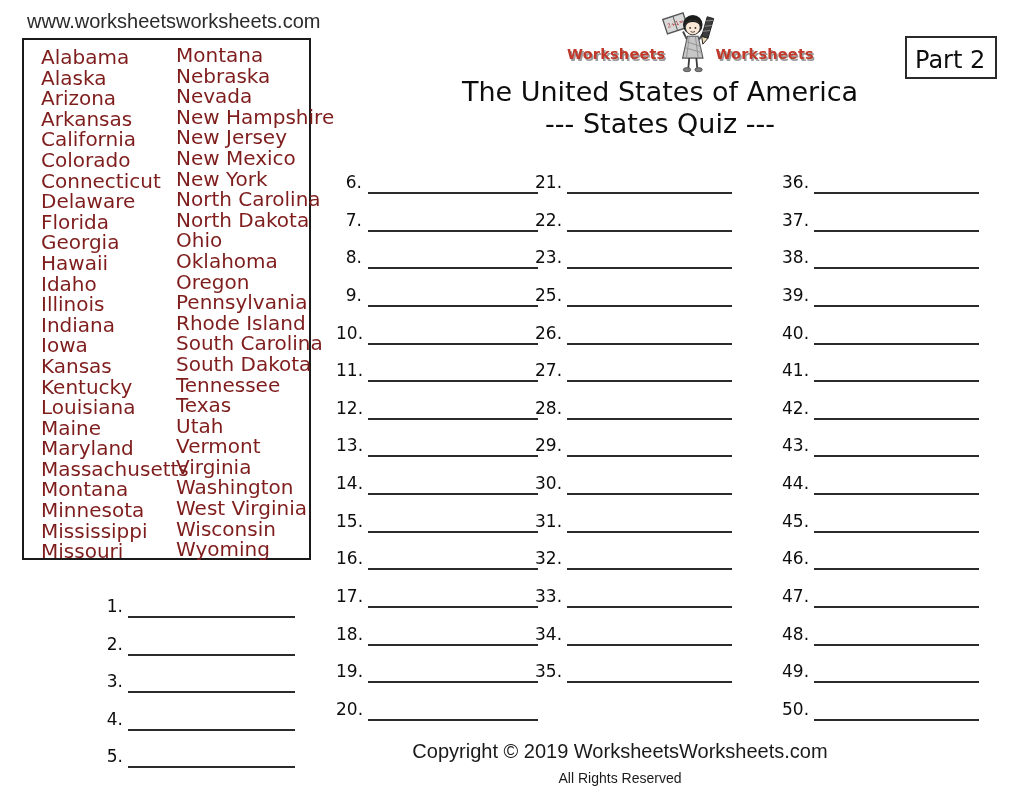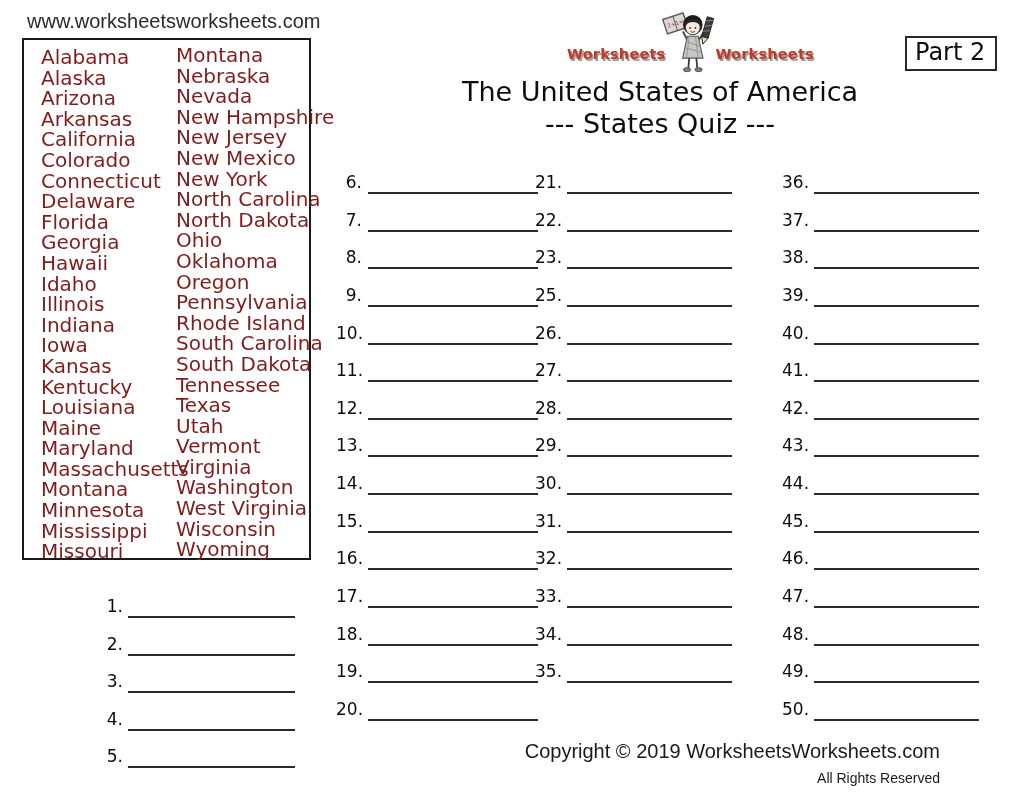--- a/index.html
+++ b/index.html
@@ -23,21 +23,21 @@
 
   .logo { position:absolute; left:567px; top:10px; display:flex; align-items:flex-start; }
   .logo-text {
     margin-top:36px; font-size:14.5px; font-weight:bold; letter-spacing:0.2px;
     color:#c0392b; text-shadow:1.5px 1.5px 0 #9a9a9a; white-space:nowrap;text-align:center;
   }
   .logo-girl { margin:0 -8px 0 -6px; }
 
   .part-box {
     position:absolute; left:905px; top:36px; border:2.5px solid #2a2a2a;
-    padding:0px 10px 3px 8px; font-size:24px; color:#0d0d0d; background:#fff;
+    padding:8px 10px 3px 8px; font-size:24px; color:#0d0d0d; background:#fff;
   }
 
   .title { position:absolute; left:355px; top:76px; width:610px; text-align:center;
            font-size:27px; line-height:32px; color:#0d0d0d; }
 
   .answers-col { position:absolute; top:170px; }
   #col-side { left:97px; top:594px; }
   #col1 { left:336px; }
   #col2 { left:535px; }
   #col3 { left:782px; }
@@ -45,21 +45,21 @@
   #col-side .blank-row { height:37.5px; }
   .num { display:inline-block; width:26px; text-align:right; font-size:17px;
          line-height:24px; vertical-align:top; color:#0d0d0d; }
   .line { display:inline-block; height:22px; border-bottom:2px solid #2b2b2b;
           margin-left:6px; vertical-align:top; }
   #col1 .line { width:170px; }
   #col2 .line { width:165px; }
   #col3 .line { width:165px; }
   #col-side .line { width:167px; margin-left:5px; }
 
-  .footer { position:absolute; left:300px; top:738px; width:640px; text-align:right;
+  .footer { position:absolute; left:300px; top:738px; width:640px; text-align:center;
             font-family:"Liberation Sans", sans-serif; color:#1a1a1a; }
   .footer-line1 { font-size:20px; line-height:27px; }
   .footer-line2 { font-size:14px; line-height:27px; }
 </style>
 </head>
 <body>
 
 <div class="page">
 
   <div class="site-url">www.worksheetsworksheets.com</div>

